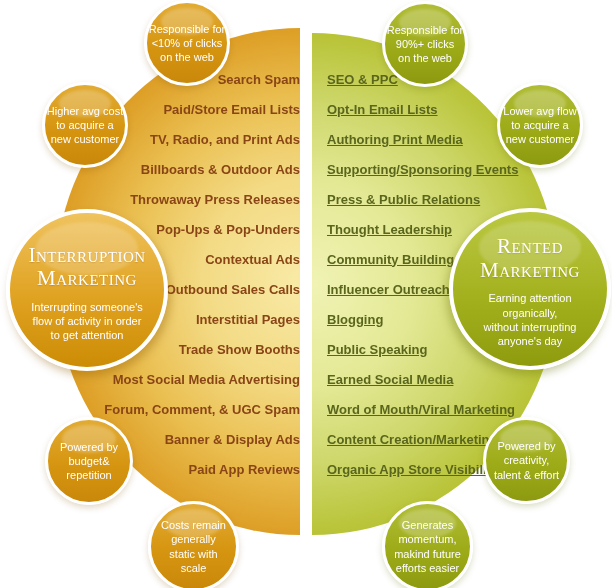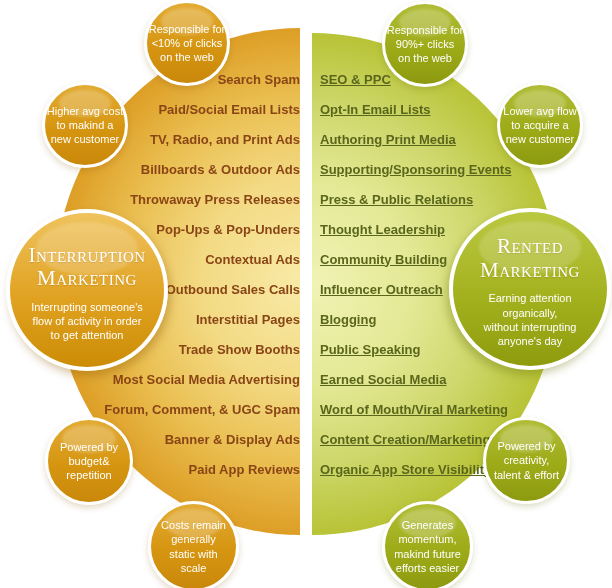--- a/index.html
+++ b/index.html
@@ -20,21 +20,21 @@
       #f8eaa6 0%, #f3da84 40%, #eabf51 72%, #dd9e25 100%);
   }
   .half-right{
     left:312px;top:33px;width:246px;height:502px;
     border-radius:0 100% 100% 0 / 0 50% 50% 0;
     background:radial-gradient(ellipse farthest-side at 0% 50%,
       #f0f3b4 0%, #e4e996 40%, #cdd76a 72%, #b8c336 100%);
   }
   
   .rows{position:absolute;left:0;top:64px;width:612px;z-index:2;}
-  .row{display:flex;height:30px;align-items:center;}
+  .row{display:flex;height:30px;align-items:center;gap:7px;}
   .cell{font-weight:bold;font-size:13px;white-space:nowrap;}
   .cell-left{width:300px;text-align:right;padding-right:4px;color:var(--int-text);}
   .cell-right{flex:1;padding-left:16px;color:var(--inb-text);text-decoration:underline;}
   
   .big-circle{
     position:absolute;z-index:3;border-radius:50%;box-sizing:border-box;
     border:4px solid #fff;color:#fff;text-align:center;
     display:flex;flex-direction:column;align-items:center;justify-content:center;
   }
   .big-left{
@@ -95,21 +95,21 @@
   <div class="half half-left"></div>
   <div class="half half-right"></div>
 
   <div class="rows">
     <div class="row">
       <div class="cell cell-left">Search Spam</div>
       <div class="cell cell-right">SEO &amp; PPC</div>
     </div>
 
     <div class="row">
-      <div class="cell cell-left">Paid/Social Email Lists</div>
+      <div class="cell cell-left">Paid/Store Email Lists</div>
       <div class="cell cell-right">Opt-In Email Lists</div>
     </div>
 
     <div class="row">
       <div class="cell cell-left">TV, Radio, and Print Ads</div>
       <div class="cell cell-right">Authoring Print Media</div>
     </div>
 
     <div class="row">
       <div class="cell cell-left">Billboards &amp; Outdoor Ads</div>
@@ -194,21 +194,21 @@
   </div>
   <div class="bubble bubble-inb pos-top-right">
     <span class="gloss"></span>
     <span class="bubble-text">Responsible for
 90%+ clicks
 on the web</span>
   </div>
   <div class="bubble bubble-int pos-mid-left">
     <span class="gloss"></span>
     <span class="bubble-text">Higher avg cost
-to makind a
+to acquire a
 new customer</span>
   </div>
   <div class="bubble bubble-inb pos-mid-right">
     <span class="gloss"></span>
     <span class="bubble-text">Lower avg flow
 to acquire a
 new customer</span>
   </div>
   <div class="bubble bubble-int pos-lower-left">
     <span class="gloss"></span>

